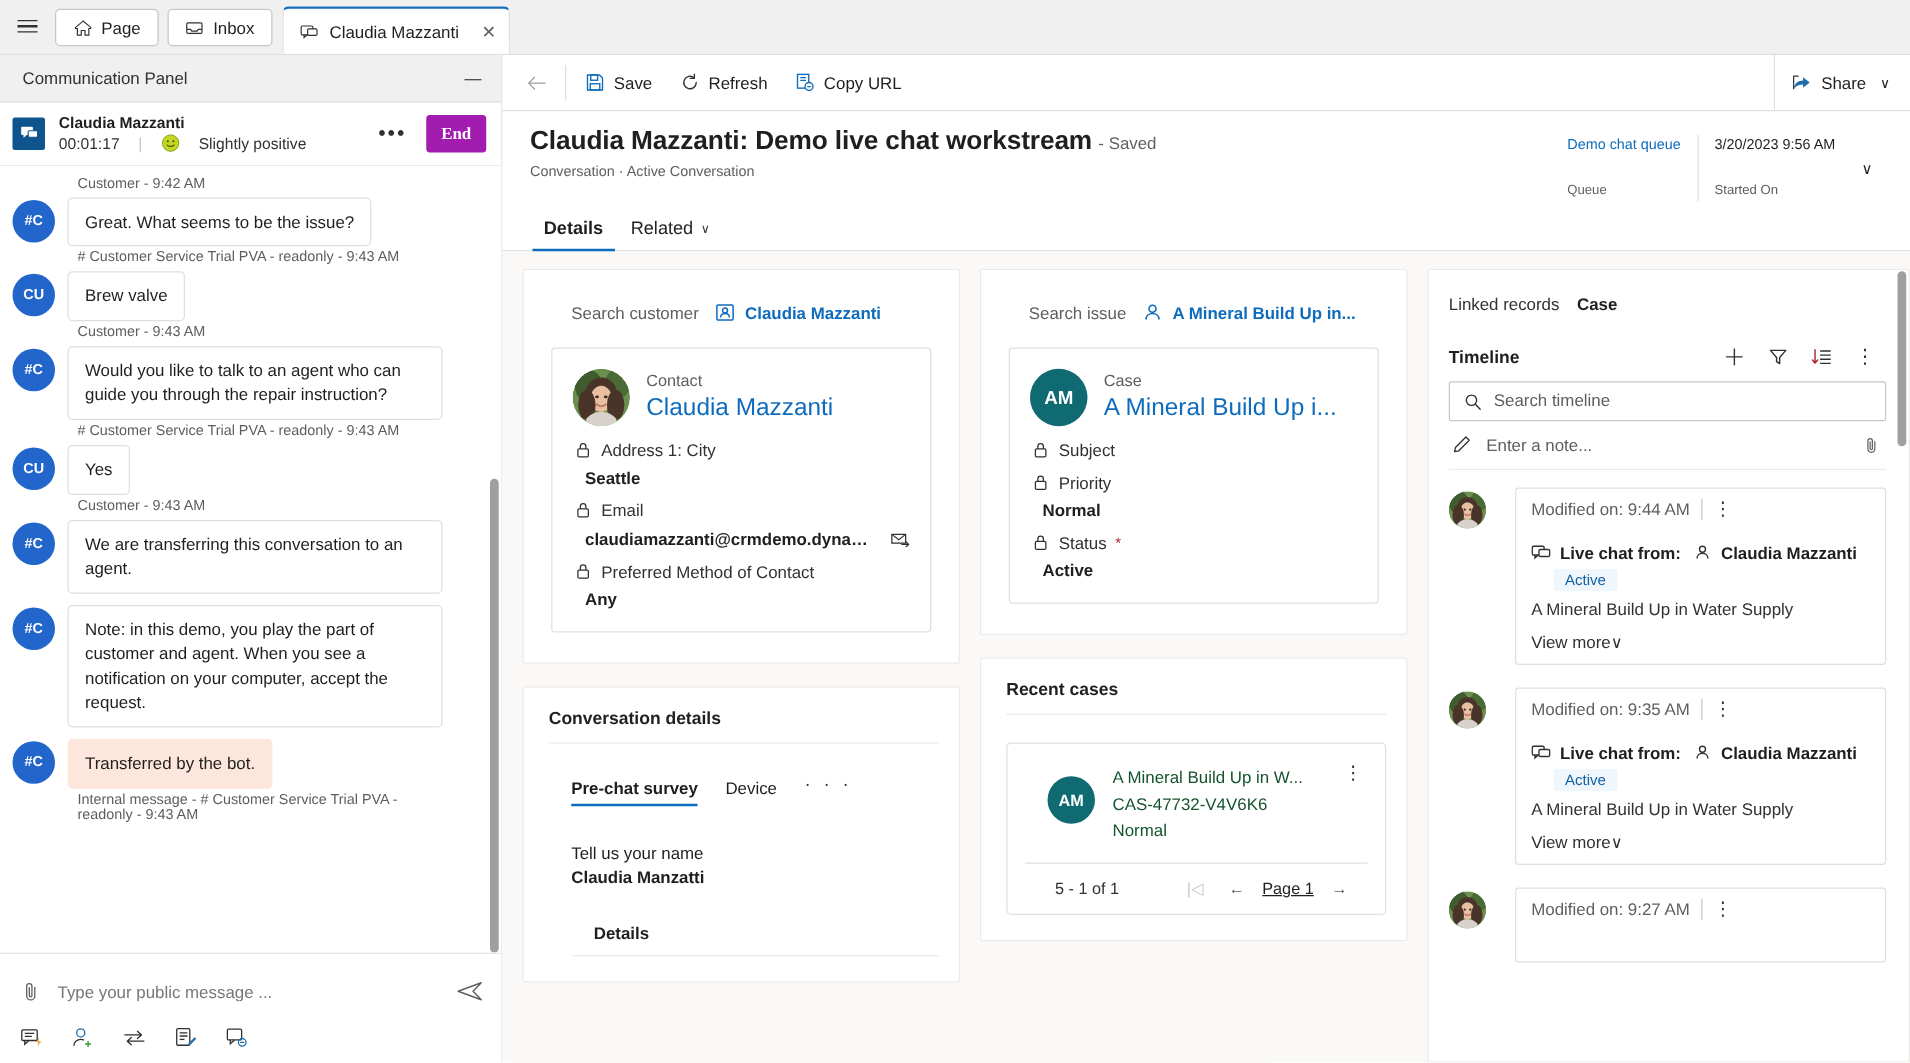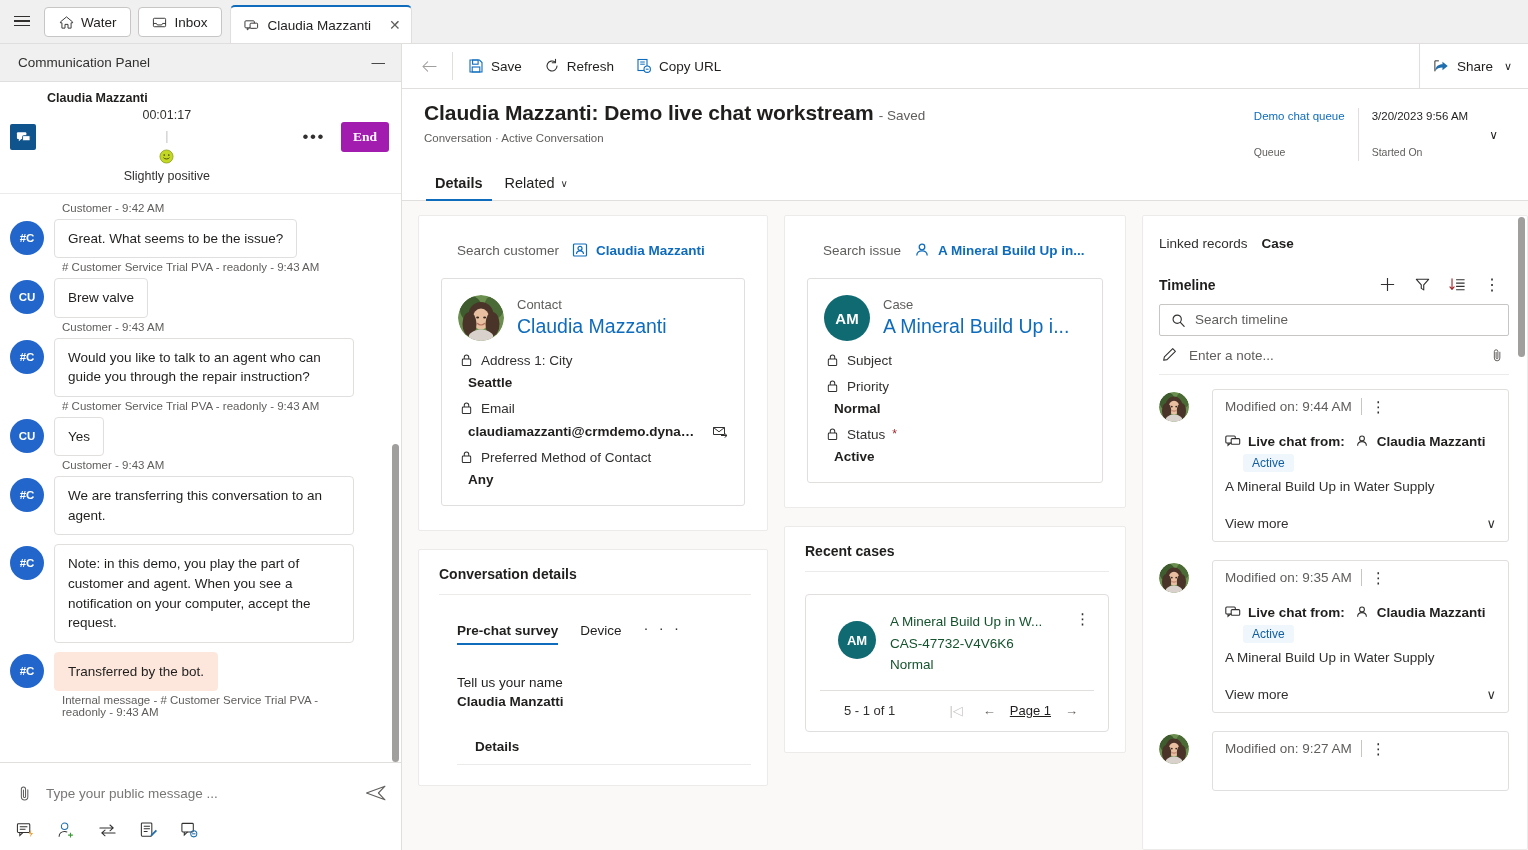--- a/index.html
+++ b/index.html
@@ -60,21 +60,21 @@
   .conv-head {
     display: flex; align-items: center; gap: 11px;
     padding: 8px 12px 8px 10px; border-bottom: 1px solid #edebe9;
   }
   .conv-ico {
     width: 26px; height: 26px; background: #0f548c; border-radius: 2px;
     display: flex; align-items: center; justify-content: center; flex: 0 0 26px;
   }
   .conv-meta { flex: 1; min-width: 0; line-height: 1.35; }
   .conv-name { font-size: 12.5px; font-weight: bold; color: #201f1e; }
-  .conv-sub { font-size: 12.5px; color: #323130; display: flex; align-items: center; gap: 4px; flex-direction: column; }
+  .conv-sub { font-size: 12.5px; color: #323130; display: flex; align-items: flex-start; gap: 15px; }
   .conv-sub .sep { color: #c8c6c4; }
   .smiley { width: 15px; height: 15px; flex: 0 0 15px; }
   .conv-dots { color: #323130; font-size: 17px; letter-spacing: 1.5px; cursor: pointer; padding: 0 5px; }
   .end-btn {
     background: #a21caf; color: #ffffff; border: none; border-radius: 3px;
     font-size: 13.5px; font-weight: bold; padding: 7px 12px; cursor: pointer;
     font-family: Liberation Serif, serif;
   }
 
   
@@ -251,22 +251,22 @@
              padding: 8px 12px 10px 12px; }
   .tl-mod { display: flex; align-items: center; gap: 0; font-size: 13.5px; color: #605e5c; }
   .tl-mod .vbar { width: 1px; height: 17px; background: #c8c6c4; margin: 0 9px; }
   .tl-mod .dots { color: #323130; font-size: 15px; cursor: pointer; line-height: 1; }
   .tl-from { display: flex; align-items: center; gap: 7px; font-size: 13.5px;
              font-weight: bold; color: #201f1e; margin-top: 18px; flex-wrap: wrap; }
   .tl-from .pico { color: #323130; margin-left: 2px; }
   .badge { display: inline-block; background: #eff6fc; color: #115ea3; font-size: 12px;
            font-weight: normal; border-radius: 3px; padding: 2px 9px; margin: 5px 0 0 18px; }
   .tl-desc { font-size: 13.5px; color: #323130; margin-top: 7px; }
-  .tl-more { display: flex; align-items: center; justify-content: space-between;
-             font-size: 13.5px; color: #323130; margin-top: 22px; cursor: pointer; }
+  .tl-more { display: flex; align-items: center; 
+             font-size: 13.5px; color: #323130; margin-top: 11px; cursor: pointer; }
   .tl-more .chev { color: #323130; font-size: 13px; }
 
   .photo-svg { display: block; width: 100%; height: 100%; }
 </style>
 </head>
 <body>
 
 <div id="app">
 
   <div class="tabstrip">
@@ -274,21 +274,21 @@
       <i></i>
         <i></i>
         <i></i>
     </div>
     <div class="nav-pill">
       <span class="icoS">
         <svg width="15" height="15" viewBox="0 0 16 16">
             <path d="M8 2L1.5 7.4V8.3h1.6V14h3.3v-4h3.2v4h3.3V8.3h1.6V7.4z" fill="none" stroke="#323130" stroke-width="1"></path>
           </svg>
       </span>
-      <span>Water</span>
+      <span>Page</span>
     </div>
     <div class="nav-pill">
       <span class="icoS">
         <svg width="15" height="15" viewBox="0 0 16 16">
             <rect x="1.5" y="3.5" width="13" height="9" rx="1" fill="none" stroke="#323130" stroke-width="1"></rect>
             <path d="M1.5 9h3.2l1 1.6h4.6l1-1.6h3.2" fill="none" stroke="#323130" stroke-width="1"></path>
           </svg>
       </span>
       <span>Inbox</span>
     </div>

